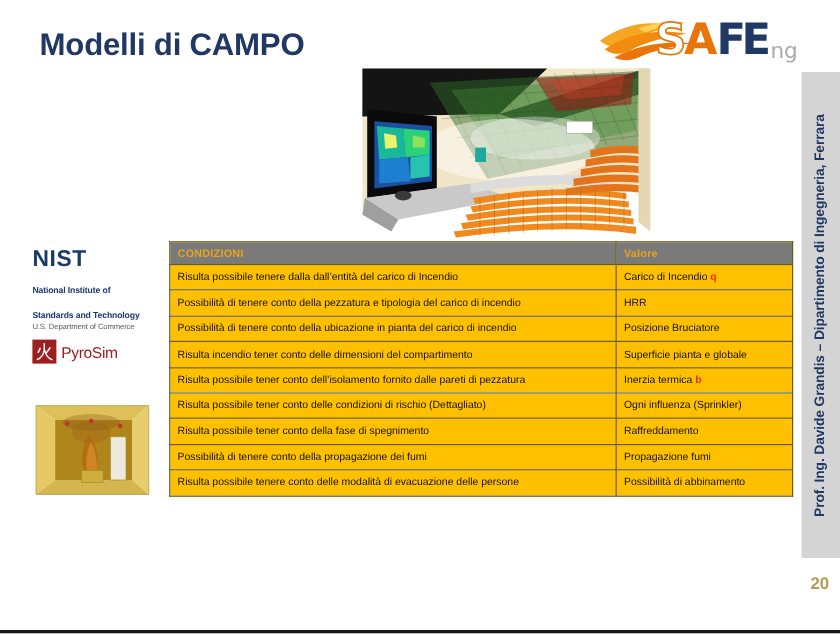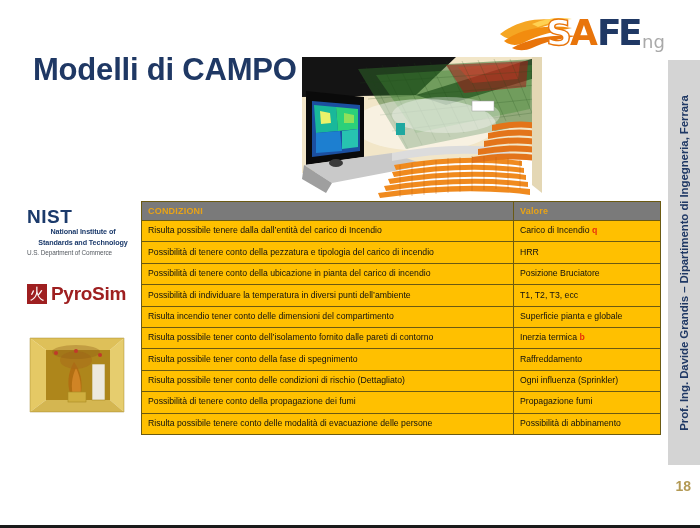--- a/index.html
+++ b/index.html
@@ -12,24 +12,23 @@
   #slide {
     position:relative;
     width:700px; height:528px;
     background:#ffffff;
     border-bottom:3px solid #1a1a1a;
   }
 
   
   #title {
     position:absolute; left:33px; top:22px;
-    font-size:31px; font-weight:bold;
+    font-size:26px; font-weight:bold;
     color:#1F3864; letter-spacing:-0.2px;
     white-space:nowrap;
-    margin-top:30px;
   }
 
   
   #safe-logo {
     position:absolute; left:498px; top:8px;
     width:172px; height:46px;
   }
   #safe-logo svg { display:block; }
 
   
@@ -41,40 +40,40 @@
   }
 
   
   #nist-logo { position:absolute; left:27px; top:207px; width:112px; }
   #nist-word {
     font-size:19px; font-weight:bold; color:#1b3a6b;
     letter-spacing:0.5px; line-height:1;
   }
   #nist-sub1 {
     font-size:7.2px; font-weight:bold; color:#1b3a6b;
-    line-height:1.22; margin-top:2px; letter-spacing:-0.1px;text-align:center;
+    line-height:1.22; margin-top:12px; letter-spacing:-0.1px;
   }
   #nist-sub2 {
     font-size:6.4px; color:#555a60;
     line-height:1.2; margin-top:1px; letter-spacing:-0.1px;
   }
 
   
   #pyrosim-logo {
     position:absolute; left:27px; top:283px;
     display:flex; align-items:center; gap:4px;
   }
   #pyrosim-mark {
     width:20px; height:20px; background:#9e1f20;
     display:flex; align-items:center; justify-content:center;
     color:#ffffff; font-size:15px; line-height:1;
     font-family:"DejaVu Sans", sans-serif;
   }
   #pyrosim-word {
-    font-size:19px; color:#9e1f20; font-weight:bold;
+    font-size:13px; color:#9e1f20; font-weight:normal;
     letter-spacing:-0.3px;
   }
 
   
   #room-model {
     position:absolute; left:18px; top:326px;
     width:118px; height:98px; overflow:hidden;
   }
 
   
@@ -310,49 +309,45 @@
         </tr>
         <tr>
           <td class="col-cond">Possibilità di tenere conto della pezzatura e tipologia del carico di incendio</td>
           <td class="col-val val-hrr">HRR</td>
         </tr>
         <tr>
           <td class="col-cond">Possibilità di tenere conto della ubicazione in pianta del carico di incendio</td>
           <td class="col-val">Posizione Bruciatore</td>
         </tr>
         <tr>
-          <td class="col-cond">Possibilità di individuare la temperatura in diversi punti dell’ambiente</td>
-          <td class="col-val">T1, T2, T3, ecc</td>
-        </tr>
-        <tr>
           <td class="col-cond">Risulta incendio tener conto delle dimensioni del compartimento</td>
           <td class="col-val">Superficie pianta e globale</td>
         </tr>
         <tr>
-          <td class="col-cond">Risulta possibile tener conto dell’isolamento fornito dalle pareti di contorno</td>
+          <td class="col-cond">Risulta possibile tener conto dell’isolamento fornito dalle pareti di pezzatura</td>
           <td class="col-val">Inerzia termica <span class="hl">b</span></td>
+        </tr>
+        <tr>
+          <td class="col-cond">Risulta possibile tener conto delle condizioni di rischio (Dettagliato)</td>
+          <td class="col-val">Ogni influenza (Sprinkler)</td>
         </tr>
         <tr>
           <td class="col-cond">Risulta possibile tener conto della fase di spegnimento</td>
           <td class="col-val">Raffreddamento</td>
         </tr>
         <tr>
-          <td class="col-cond">Risulta possibile tener conto delle condizioni di rischio (Dettagliato)</td>
-          <td class="col-val">Ogni influenza (Sprinkler)</td>
-        </tr>
-        <tr>
           <td class="col-cond">Possibilità di tenere conto della propagazione dei fumi</td>
           <td class="col-val">Propagazione fumi</td>
         </tr>
         <tr>
           <td class="col-cond">Risulta possibile tenere conto delle modalità di evacuazione delle persone</td>
           <td class="col-val">Possibilità di abbinamento</td>
         </tr>
       </tbody>
   </table>
 
   <div id="sidebar">
     <div id="sidebar-text">Prof. Ing. Davide Grandis – Dipartimento di Ingegneria, Ferrara</div>
   </div>
 
-  <div id="page-number">18</div>
+  <div id="page-number">20</div>
 
 </div>
 
 </body></html>

